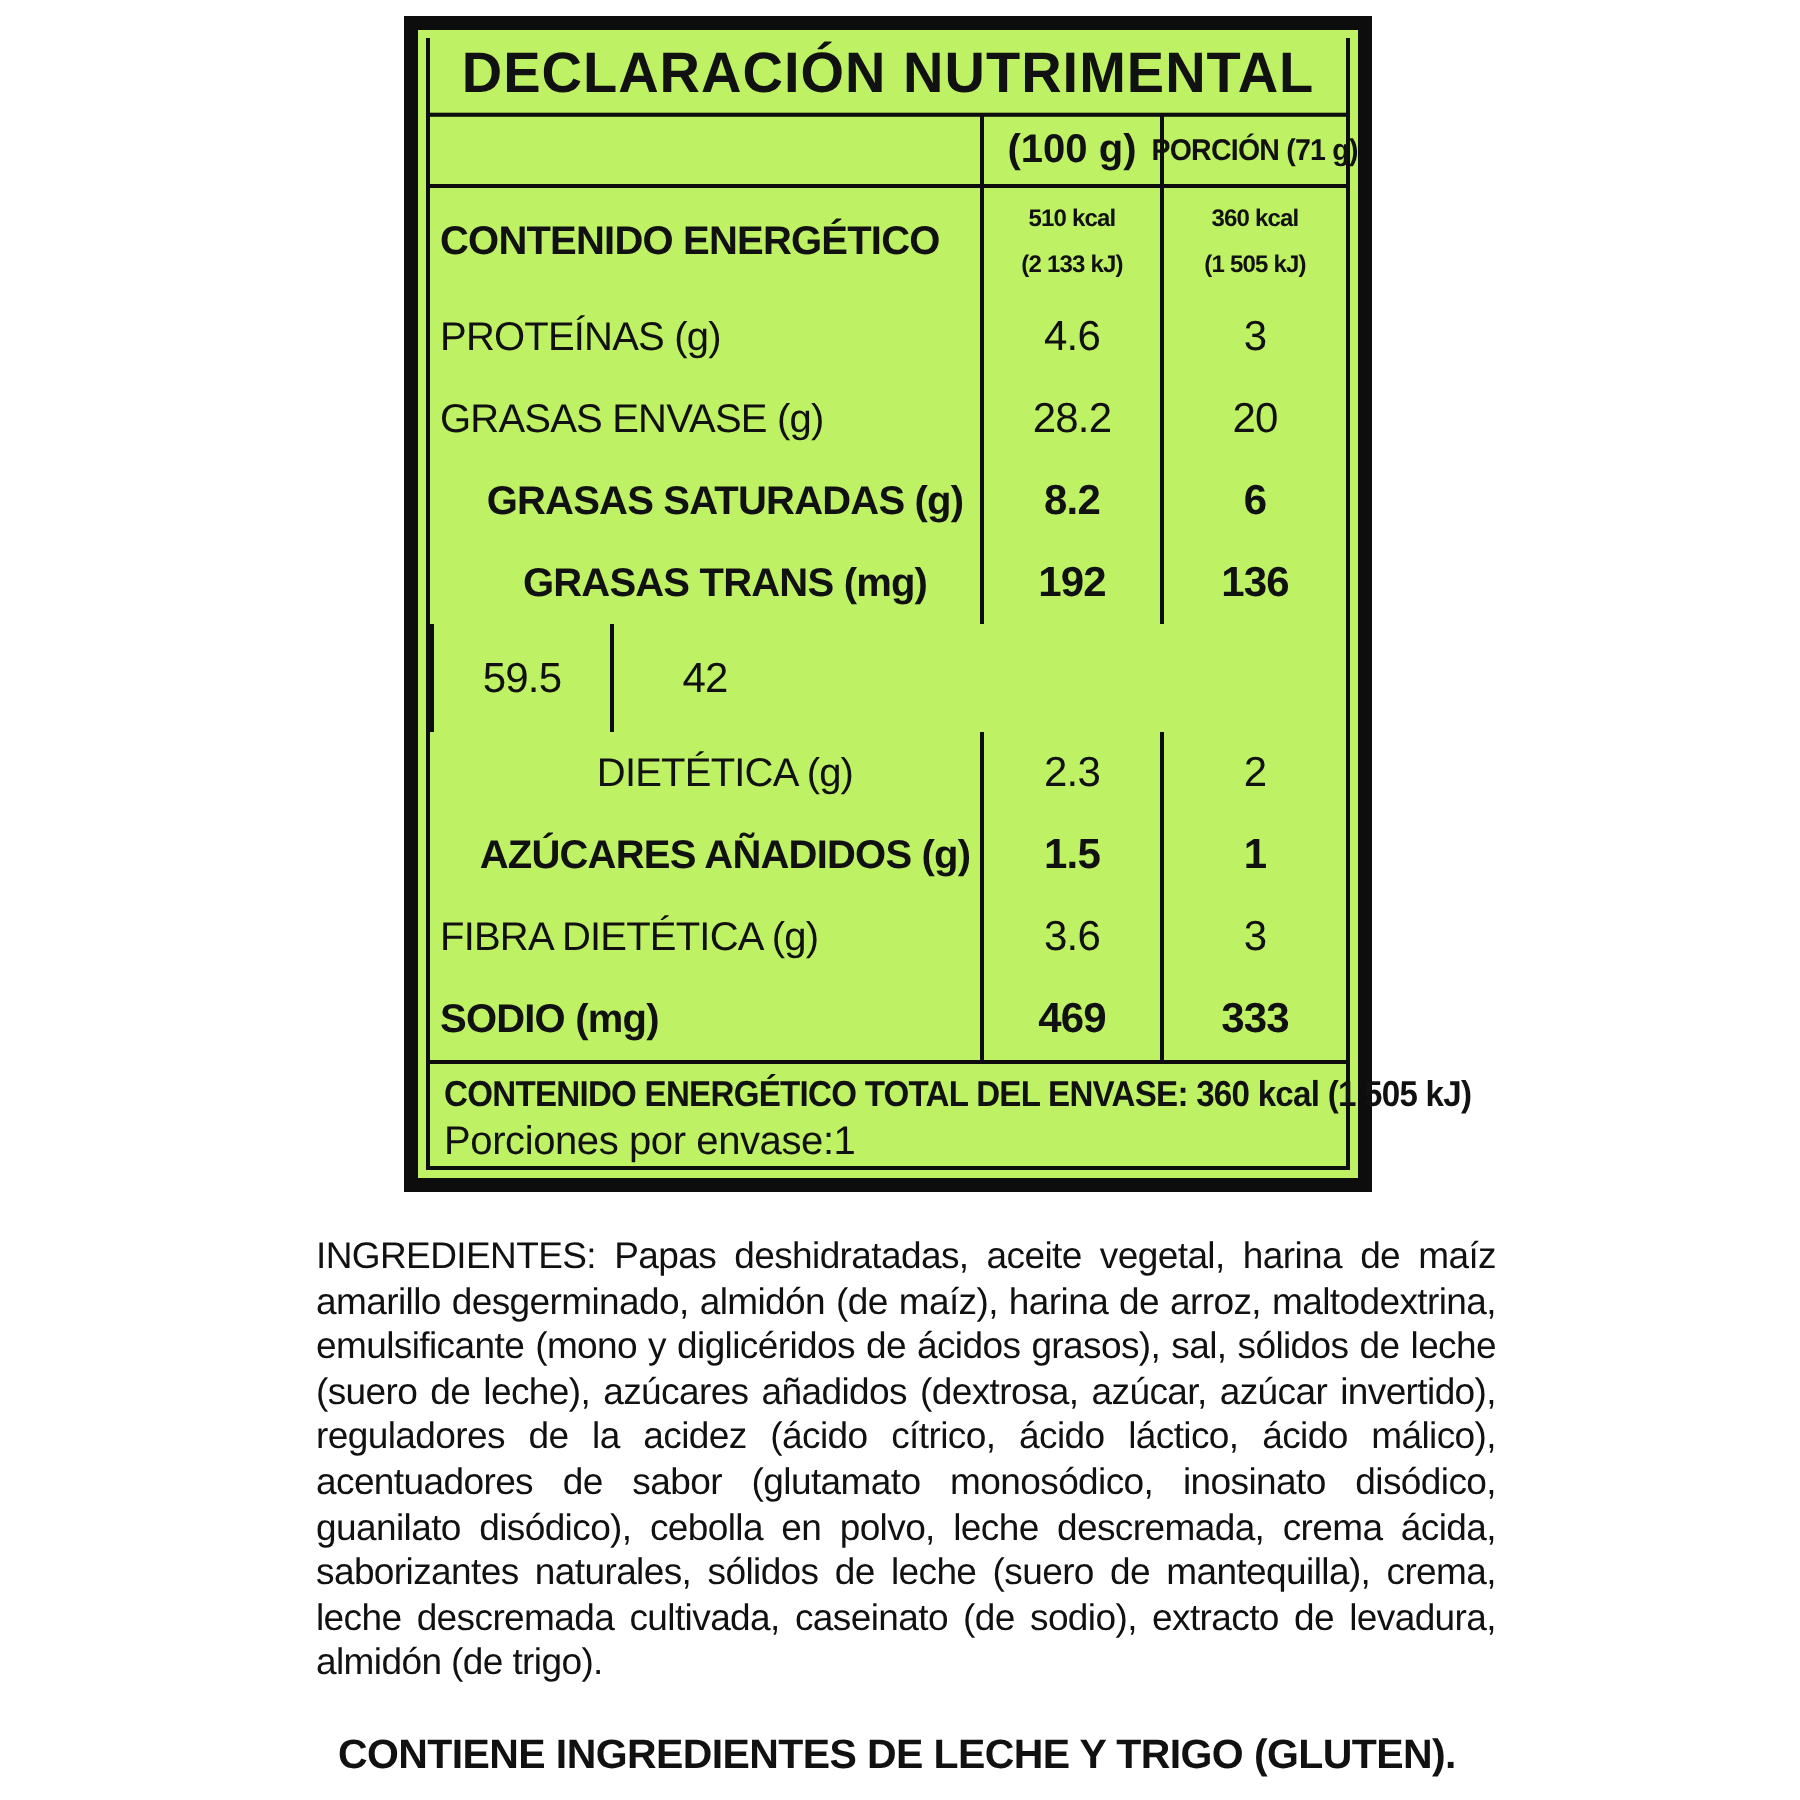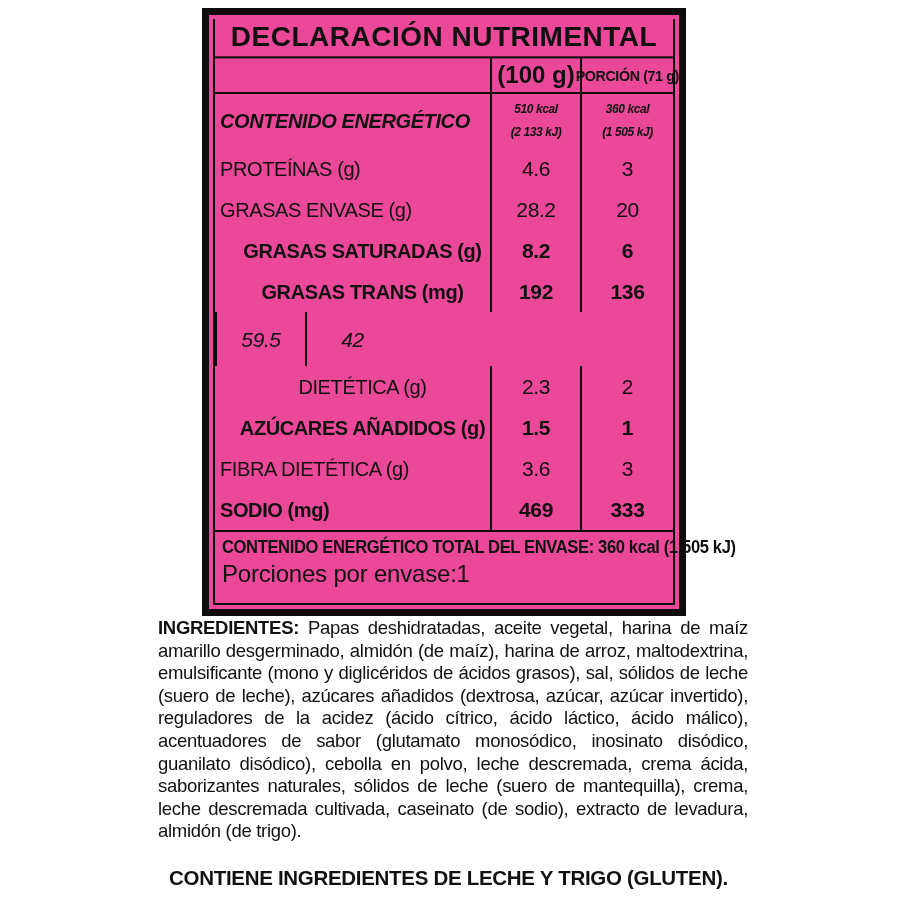--- a/index.html
+++ b/index.html
@@ -10,21 +10,21 @@
     font-family: "Liberation Sans", sans-serif;
     position: relative;
     overflow: hidden;
   }
   
   .nutrition-table {
     position: absolute;
     left: 202px; top: 8px;
     width: 484px;
     border: 7px solid #0d0d0d;
-    background: #ec4899;
+    background: #bef264;
     padding: 4px;
   }
   .inner {
     border: 2px solid #0d0d0d;
     border-top: none;
   }
   .tbl-title {
     text-align: center;
     font-weight: bold;
     font-size: 28px;
@@ -37,53 +37,53 @@
   .cell-label { flex: 1; display: flex; flex-direction: column; justify-content: center; padding: 2px 4px 2px 5px; }
   .cell-v, .cell-p {
     display: flex; flex-direction: column;
     align-items: center; justify-content: center;
     text-align: center;
     border-left: 2px solid #0d0d0d;
     flex-shrink: 0;
   }
   .cell-v { width: 90px; }
   .cell-p { width: 93px; }
-  .hdr-100 { font-weight: bold; font-size: 24px; }
+  .hdr-100 { font-weight: bold; font-size: 20px; }
   .hdr-porcion { font-weight: bold; font-size: 15px; letter-spacing: -0.4px; white-space: nowrap; transform: scaleX(0.95); }
   .t-row { display: flex; min-height: 41px; }
-  .t-row.tall { min-height: 54px; font-style: italic; }
+  .t-row.tall { min-height: 54px; }
   .t-row .lbl { font-size: 20px; letter-spacing: -0.4px; line-height: 22px; }
   .t-row.bold .lbl, .t-row.bold .val { font-weight: bold; }
   .t-row.indent .cell-label { padding-left: 24px; text-align: center; }
   .val { font-size: 21px; letter-spacing: -0.4px; line-height: 23px; }
   .val.small { font-size: 12px; white-space: nowrap; }
   .tbl-footer {
     border-top: 2px solid #0d0d0d;
-    padding: 5px 6px 15px 7px;
+    padding: 5px 6px 0 7px;
   }
   .footer-total {
     font-weight: bold;
     font-size: 18px;
     letter-spacing: -0.4px;
     white-space: nowrap;
     transform: scaleX(0.92);
     transform-origin: 0 50%;
   }
-  .footer-servings { font-size: 24px; letter-spacing: -0.2px; margin-top: 2px; }
+  .footer-servings { font-size: 20px; letter-spacing: -0.2px; margin-top: 2px; }
   
   .ingredients {
     position: absolute;
     left: 158px; top: 617px;
     width: 590px;
     font-size: 18.5px;
     line-height: 22.6px;
     letter-spacing: -0.3px;
     text-align: justify;
   }
-  .ingredients .lead { font-weight: bold; }
+  .ingredients .lead { font-weight: normal; }
   
   .allergen {
     position: absolute;
     left: 169px; top: 866px;
     width: 600px;
     font-weight: bold;
     font-size: 20.5px;
     letter-spacing: -0.3px;
     white-space: nowrap;
   }

